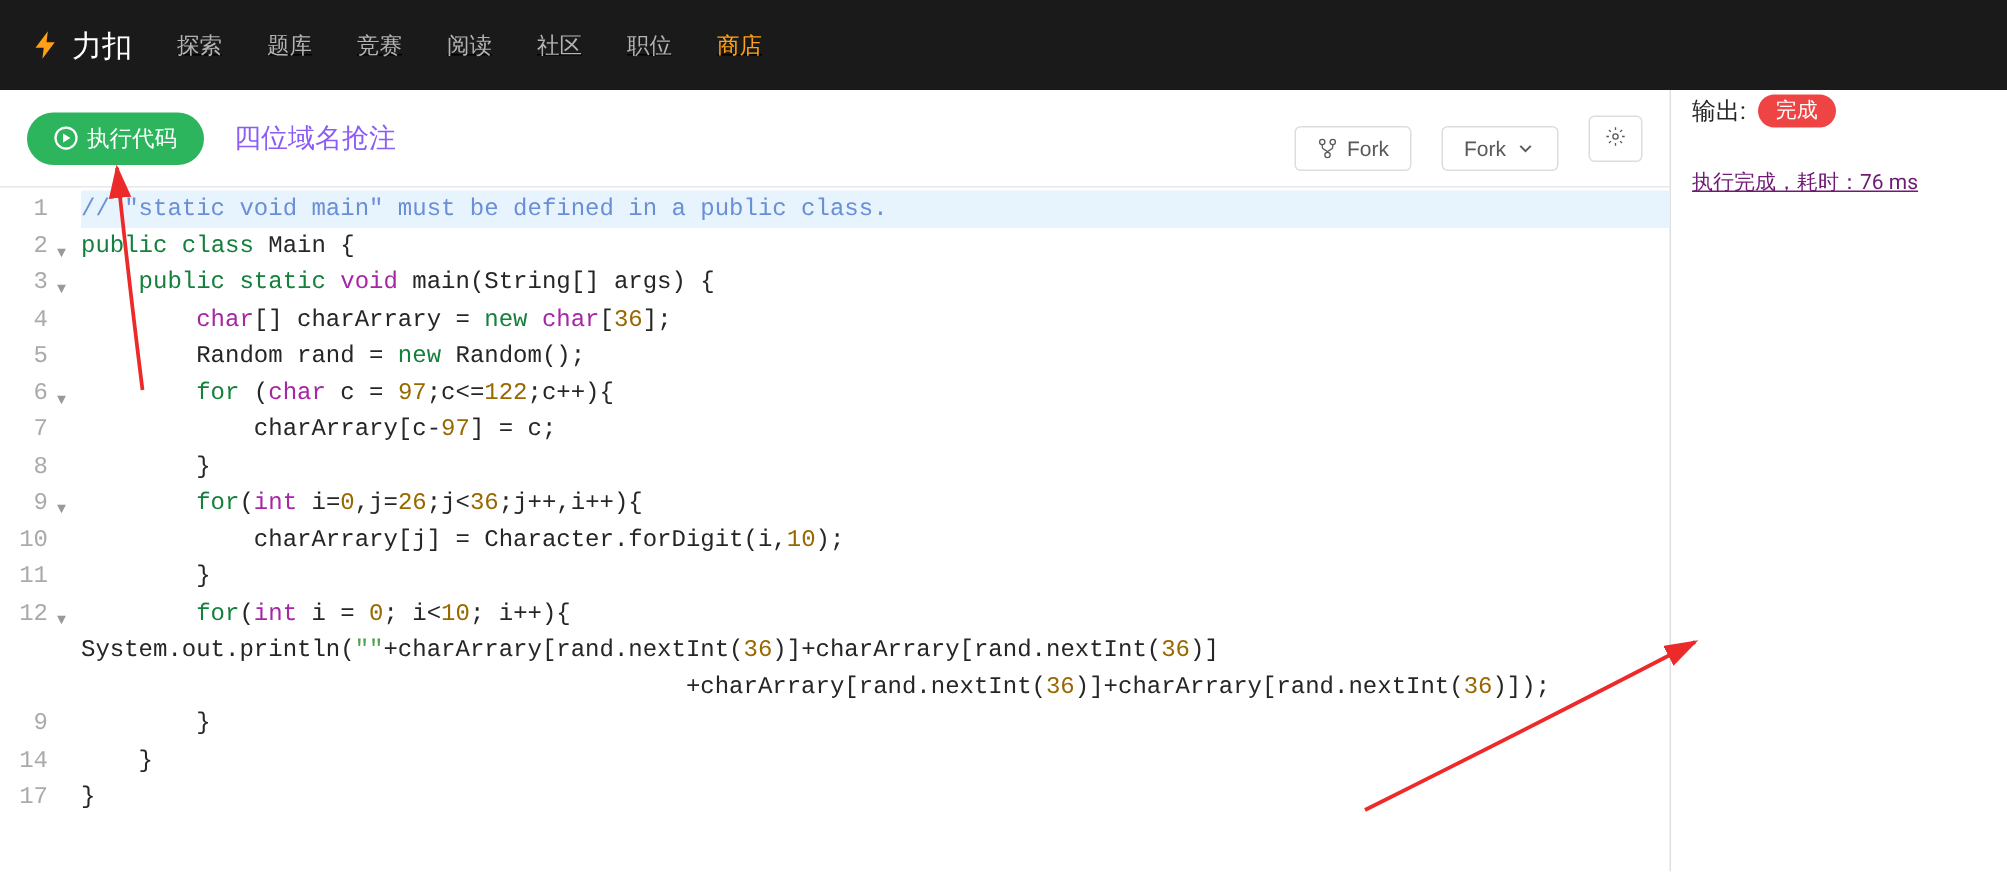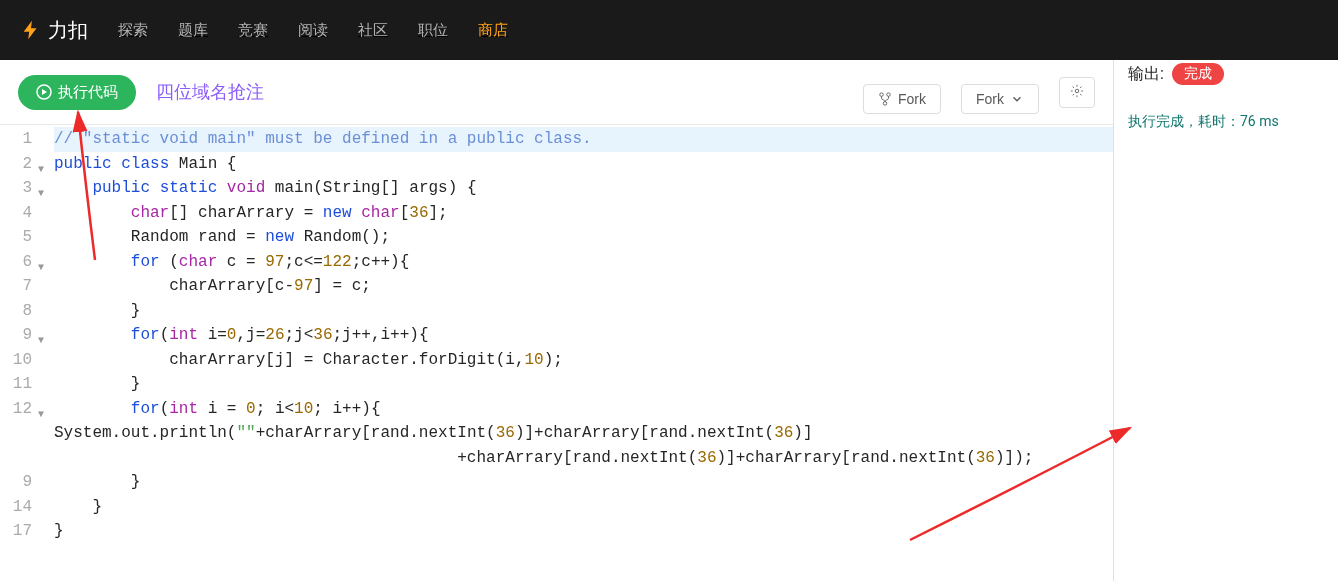--- a/index.html
+++ b/index.html
@@ -27,29 +27,29 @@
     .gear-icon, .fork-icon, .chevron-icon { width: 14px; height: 14px; }
     
     .editor { flex: 1; display: flex; font-family: Consolas, "Courier New", monospace; font-size: 16px; line-height: 24.5px; overflow: hidden; }
     .gutter { width: 40px; padding-top: 2px; text-align: right; color: #aaa; }
     .gutter-row { height: 24.5px; padding-right: 8px; position: relative; }
     .fold-marker { position: absolute; right: -4px; top: 6px; font-size: 10px; color: #999; }
     .code-area { flex: 1; padding-top: 2px; padding-left: 14px; white-space: pre; color: #262626; }
     .code-line { height: 24.5px; }
     .code-line.hl { background: #e8f4fd; }
     .cm-comment { color: #6a8fd6; }
-    .cm-kw { color: #1d4ed8; }
+    .cm-kw { color: #15803d; }
     .cm-type { color: #a626a4; }
     .cm-num { color: #986801; }
     .cm-str { color: #50a14f; }
     
     .output-header { display: flex; align-items: center; gap: 8px; margin-bottom: 28px; }
     .output-label { font-size: 16px; color: #262626; }
     .done-badge { background: #ef4444; color: #fff; border-radius: 14px; padding: 2px 12px; font-size: 14px; }
-    .output-status { color: #0f766e; font-size: 14px; margin-bottom: 10px; }
+    .output-status { color: #701a75; font-size: 14px; margin-bottom: 10px; text-decoration: underline; }
     .output-box { border: 3px solid #ed2a2a; padding: 4px 6px; display: inline-block; }
     .output-line { font-family: Consolas, monospace; font-size: 15px; color: #595959; line-height: 22px; }
     
     .arrow-svg { position: absolute; pointer-events: none; }
     .arrow1 { left: 40px; top: 100px; }
     .arrow2 { left: 800px; top: 410px; }
   </style>
 </head>
 <body>
 

